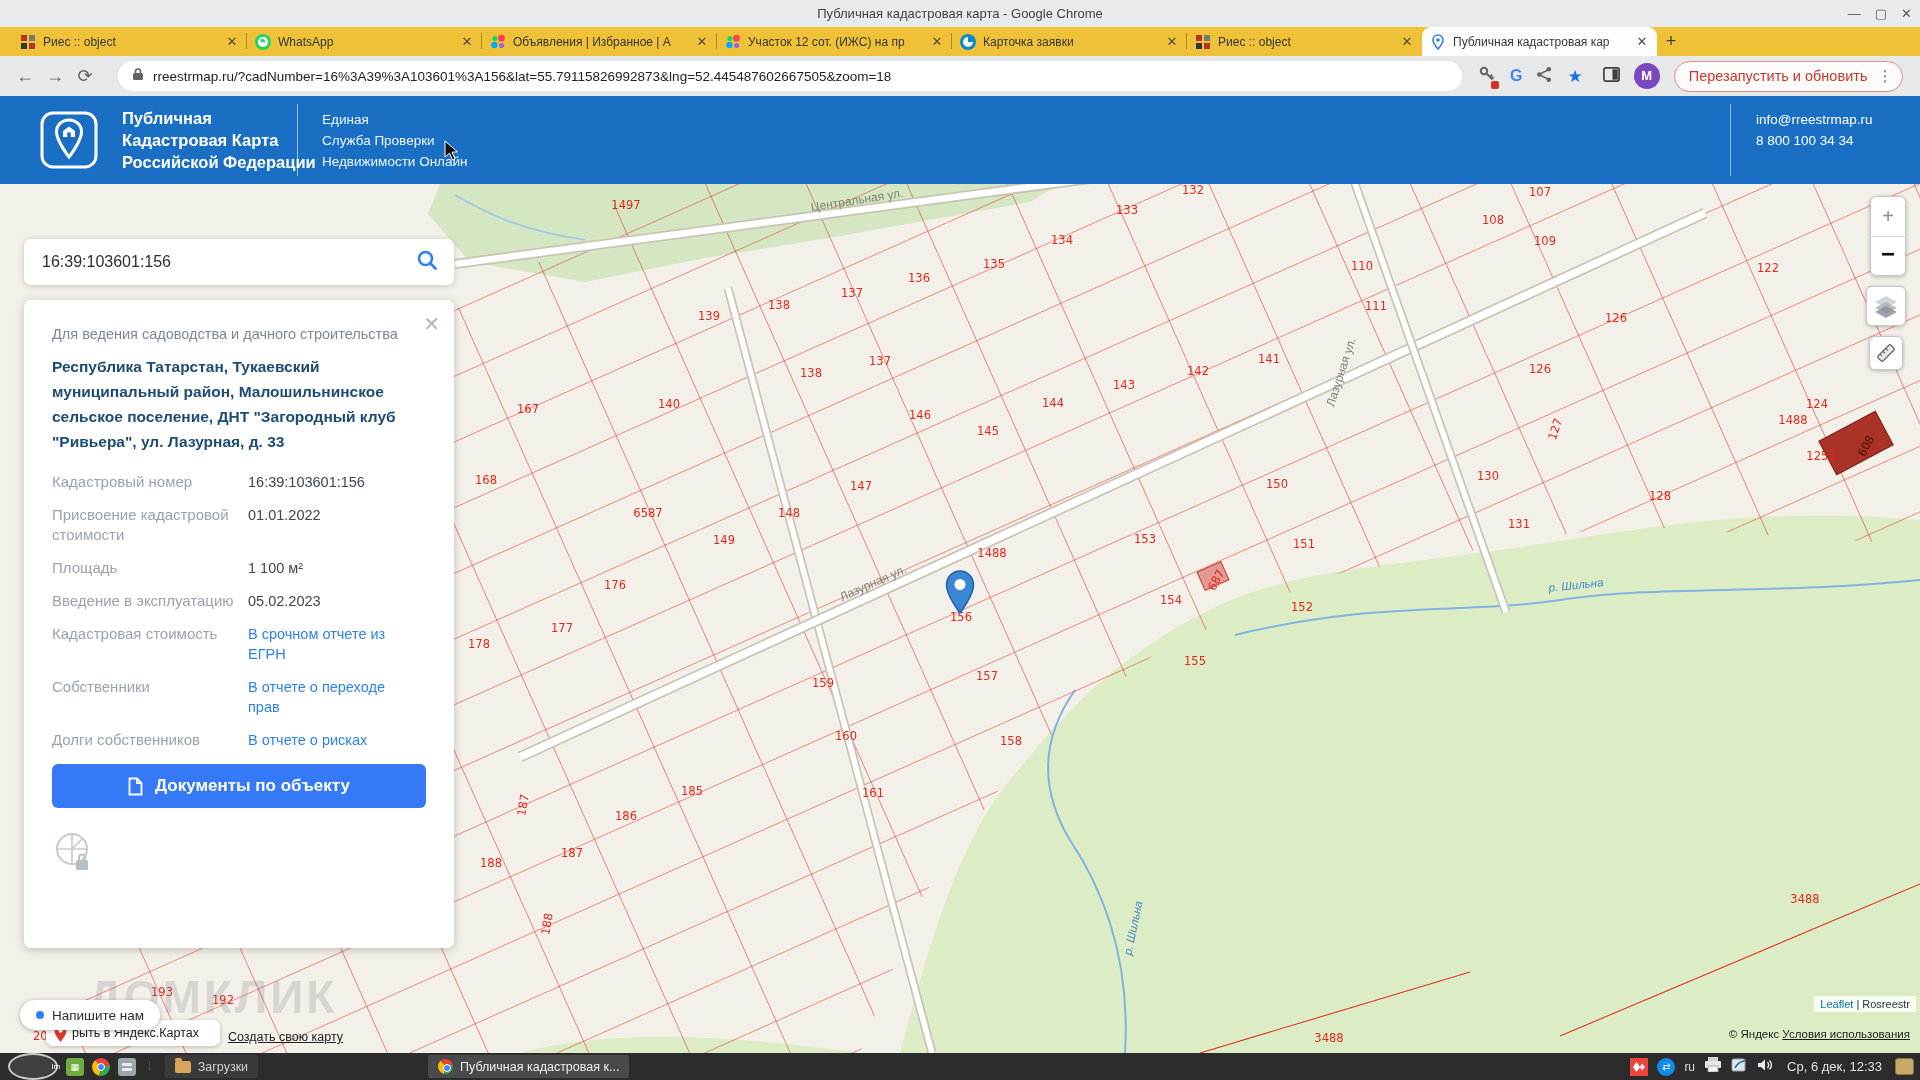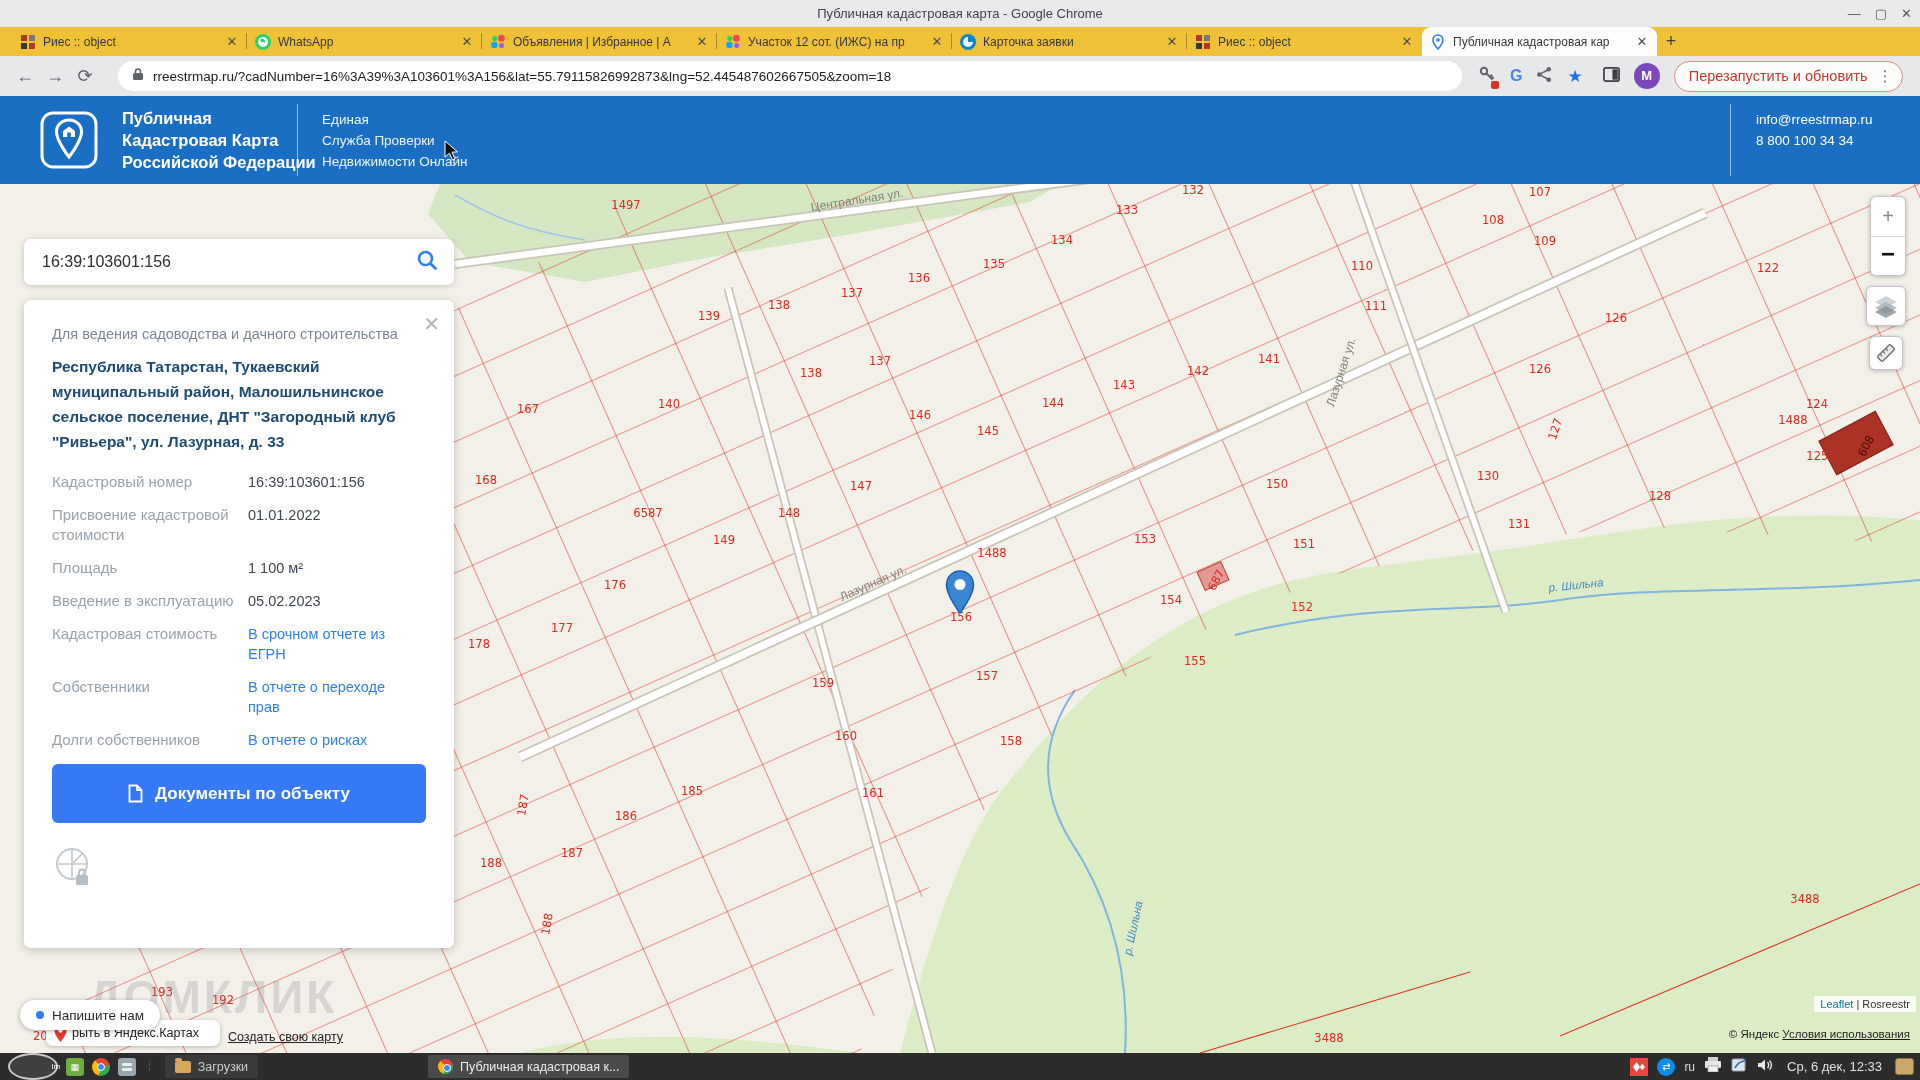--- a/index.html
+++ b/index.html
@@ -81,21 +81,21 @@
   #searchbox input{flex:1;border:none;outline:none;font-size:16px;color:#2e2e2e;font-family:inherit;background:transparent;}
   #infopanel{position:absolute;left:24px;top:300px;width:430px;height:648px;background:#fff;border-radius:7px;
     box-shadow:0 2px 10px rgba(0,0,0,.2);z-index:39;padding:26px 28px;box-sizing:border-box;}
   .panel-close{position:absolute;right:14px;top:12px;font-size:20px;color:#aeb6bd;}
   .usage{font-size:14.5px;color:#7c8793;margin-bottom:12px;}
   .address{font-size:15.5px;font-weight:bold;color:#1d4b73;line-height:25px;margin-bottom:18px;}
   .prow{display:flex;margin-bottom:13px;}
   .prow .pl{width:196px;font-size:15px;color:#99a3ad;line-height:20px;flex:0 0 196px;}
   .prow .pv{font-size:14.5px;color:#3e474f;line-height:20px;width:160px;}
   .prow .pv.link{color:#2f80ed;}
-  .doc-btn{margin-top:14px;width:374px;height:59px;background:#3579f6;border:none;border-radius:6px;color:#fff;
+  .doc-btn{margin-top:14px;width:374px;height:44px;background:#3579f6;border:none;border-radius:6px;color:#fff;
     font-size:17px;font-weight:bold;display:flex;align-items:center;justify-content:center;gap:12px;
     font-family:inherit;}
   .disclaimer{margin-top:22px;display:flex;gap:14px;align-items:flex-start;}
   .disclaimer .dtext{font-size:12.5px;color:#9aa3ad;line-height:17px;width:300px;}
   
   #taskbar{position:absolute;left:0;top:1053px;width:1920px;height:27px;background:#2c2c2c;display:flex;
     align-items:center;color:#d5d5d5;}
   .tb-left{display:flex;align-items:center;gap:8px;padding-left:8px;}
   .tb-sep{color:#666;font-size:10px;margin:0 4px;}
   .winbtn{height:23px;background:#3a3a3a;border-radius:2px;display:flex;align-items:center;gap:7px;

